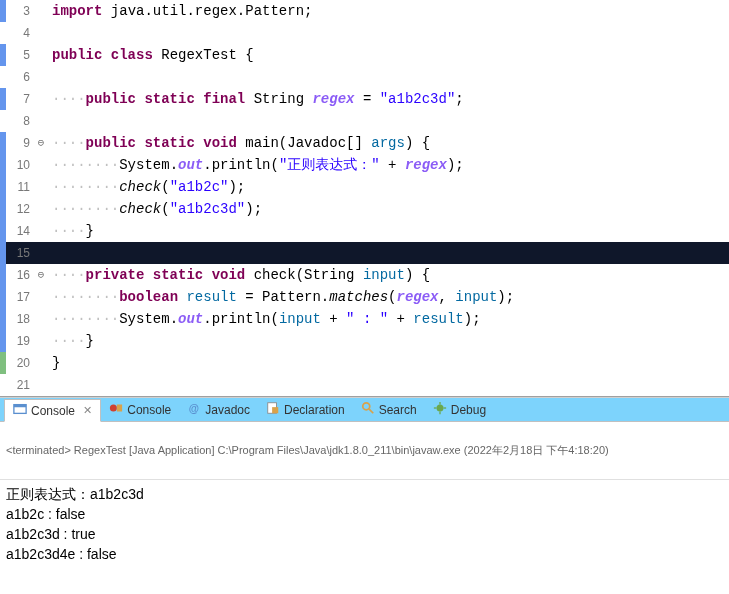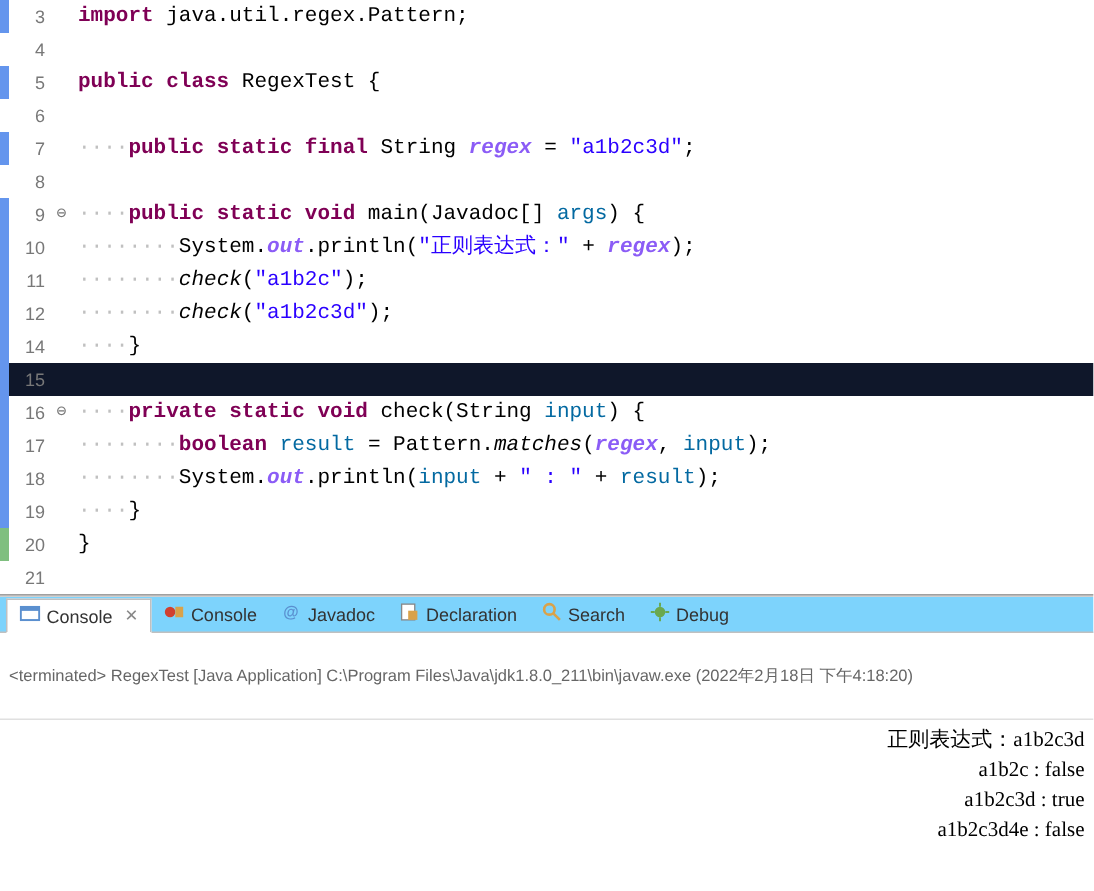--- a/index.html
+++ b/index.html
@@ -107,25 +107,24 @@
   }
 
   .console-header {
     font-family: "Segoe UI", "Tahoma", sans-serif;
     font-size: 11px;
     color: #666;
     padding: 21px 6px;
     border-bottom: 1px solid #e0e0e0;
   }
   .console-body {
-    font-family: Liberation Serif, serif;
+    font-family: Liberation Sans, sans-serif;
     font-size: 14px;
     padding: 4px 6px;
     line-height: 20px;
-    text-align: right;
   }
   .console-line { white-space: pre; }
 </style>
 </head>
 <body>
 
 <div class="editor" id="editor">
     <div class="code-line">
       <div class="gutter-marker marker-blue"></div>
       <div class="line-num">3</div>

